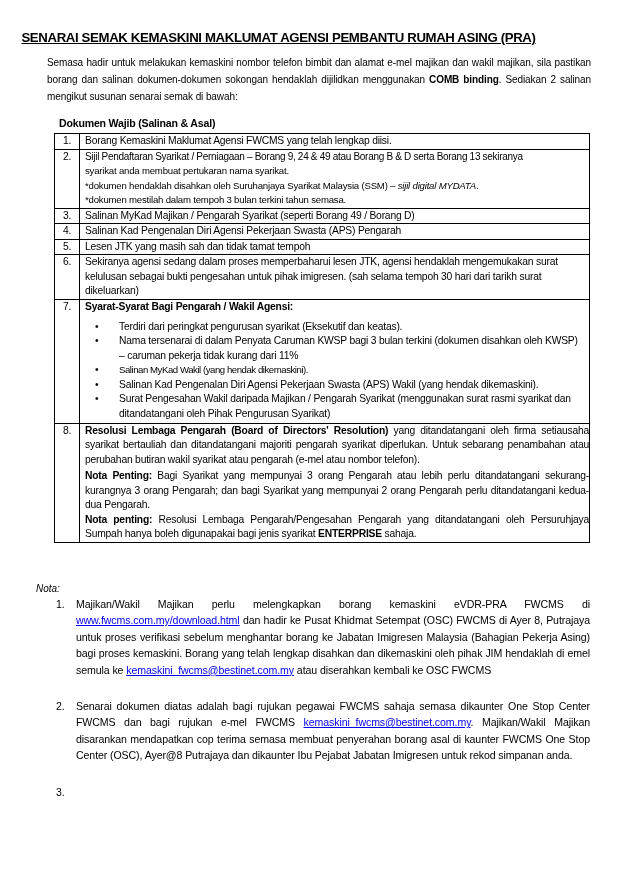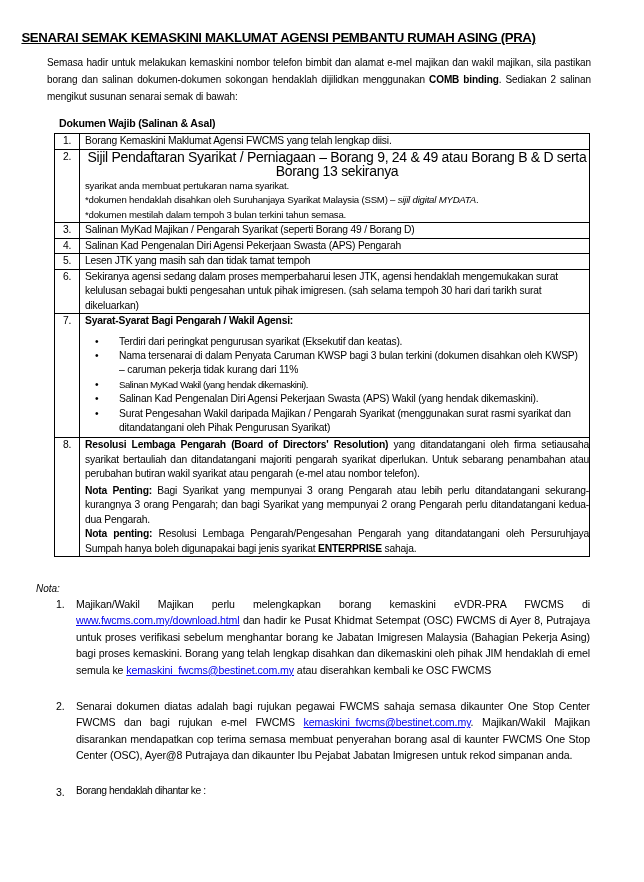--- a/index.html
+++ b/index.html
@@ -66,21 +66,21 @@
 
 <table class="checklist">
   <tbody>
       <tr>
     <td class="num">1.</td>
     <td>Borang Kemaskini Maklumat Agensi FWCMS yang telah lengkap diisi.</td>
   </tr>
   <tr>
     <td class="num">2.</td>
     <td class="tight">
-      <div style="font-size:14px;letter-spacing:-0.3px;text-align:center;">Sijil Pendaftaran Syarikat / Perniagaan – Borang 9, 24 &amp; 49 atau Borang B &amp; D serta Borang 13 sekiranya</div>
+      <div style="font-size:10px;letter-spacing:-0.3px;">Sijil Pendaftaran Syarikat / Perniagaan – Borang 9, 24 &amp; 49 atau Borang B &amp; D serta Borang 13 sekiranya</div>
       <div>syarikat anda membuat pertukaran nama syarikat.</div>
       <div><span>*dokumen hendaklah disahkan oleh Suruhanjaya Syarikat Malaysia (SSM) – </span><span class="tight-i">sijil digital MYDATA</span><span>.</span></div>
       <div>*dokumen mestilah dalam tempoh 3 bulan terkini tahun semasa.</div>
     </td>
   </tr>
   <tr>
     <td class="num">3.</td>
     <td>Salinan MyKad Majikan / Pengarah Syarikat (seperti Borang 49 / Borang D)</td>
   </tr>
   <tr>
@@ -125,15 +125,14 @@
   <div class="note">
     <span class="n">1.</span>
     <span>Majikan/Wakil Majikan perlu melengkapkan borang kemaskini eVDR-PRA FWCMS di </span><a class="link">www.fwcms.com.my/download.html</a><span> dan hadir ke Pusat Khidmat  Setempat (OSC) FWCMS di Ayer 8, Putrajaya untuk proses verifikasi sebelum menghantar borang ke Jabatan Imigresen Malaysia (Bahagian Pekerja Asing)  bagi proses kemaskini. Borang yang telah lengkap disahkan dan dikemaskini oleh pihak JIM hendaklah di emel semula ke </span><a class="link">kemaskini_fwcms@bestinet.com.my</a><span> atau diserahkan kembali ke OSC FWCMS</span>
   </div>
   <div class="note" style="margin-top:20px;">
     <span class="n">2.</span>
     <span>Senarai dokumen diatas adalah bagi rujukan pegawai FWCMS sahaja semasa dikaunter One Stop Center FWCMS dan bagi rujukan e-mel FWCMS </span><a class="link">kemaskini_fwcms@bestinet.com.my</a><span>. Majikan/Wakil Majikan disarankan mendapatkan cop terima semasa membuat penyerahan borang asal di kaunter FWCMS One Stop Center (OSC), Ayer@8 Putrajaya dan dikaunter Ibu Pejabat Jabatan Imigresen untuk rekod simpanan anda.</span>
   </div>
   <div class="note note3" style="margin-top:20px;">
     <span class="n">3.</span>
-    <div class="tight" style="font-size:10.3px;">Borang hendaklah dihantar ke :</div>
   </div>
 </div>
 
 </body></html>

